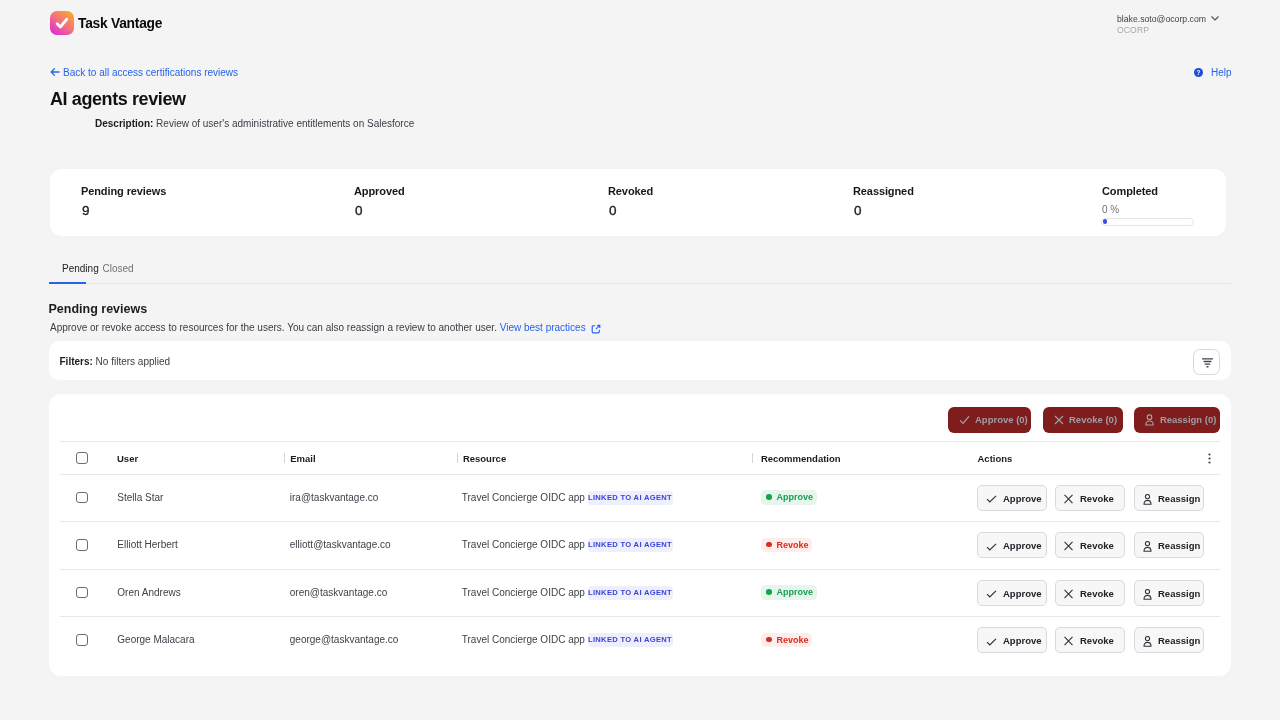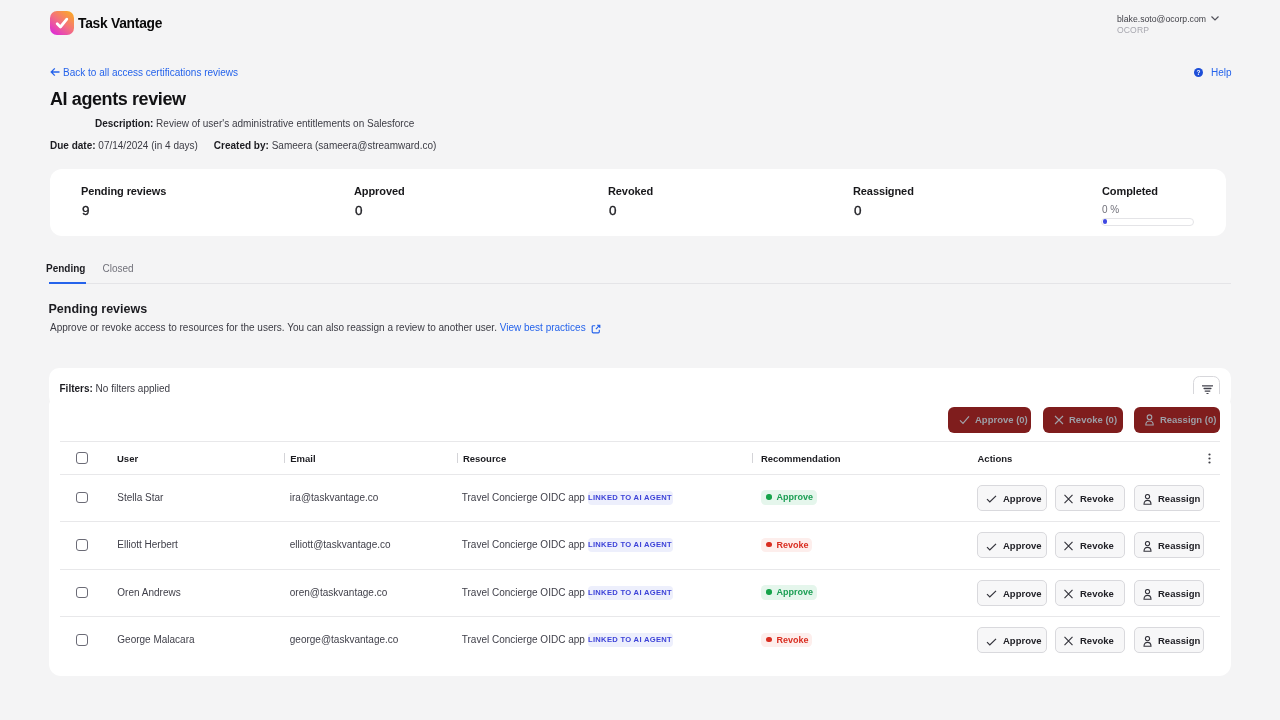--- a/index.html
+++ b/index.html
@@ -55,51 +55,50 @@
   <div class="abs link" style="left:63px; top:66.5px; font-size:10px; line-height:11px;">Back to all access certifications reviews</div>
 
   <svg class="abs" style="left:1194px; top:68px;" width="9" height="9" viewBox="0 0 9 9">
     <circle cx="4.5" cy="4.5" r="4.5" fill="#1d4ed8"></circle>
     <text x="4.5" y="6.9" font-size="6.5" font-weight="bold" fill="#fff" text-anchor="middle" font-family="Liberation Sans">?</text>
   </svg>
   <div class="abs link" style="left:1211px; top:67px; font-size:10px; line-height:11px;">Help</div>
 
   <div class="abs" style="left:50px; top:88.5px; font-size:18px; line-height:20px; font-weight:bold; letter-spacing:-0.4px; color:#111113;">AI agents review</div>
   <div class="abs" style="left:50px; top:118px; font-size:10px; line-height:11px; color:#3c3c44;padding-left:45px;"><b style="color:#1c1c21;">Description:</b> Review of user's administrative entitlements on Salesforce</div>
-  <div class="abs" style="left:50px; top:139.5px; font-size:10px; line-height:11px; color:#3c3c44;"><b style="color:#1c1c21;">Due date:</b> 07/14/2024 (in 4 days)<span style="display:inline-block; width:16px;"></span><b style="color:#1c1c21;">Created by:</b> Sameera (sameera@streamward.co)</div>
 
   <div class="card" style="left:50px; top:169px; width:1176px; height:67px;">
     <div class="abs" style="left:31px; top:15.5px; font-size:11px; line-height:12px; font-weight:bold; letter-spacing:-0.1px;">Pending reviews</div>
     <div class="abs" style="left:32px; top:34.2px; font-size:13.5px; line-height:15px; color:#1c1c21; -webkit-text-stroke:0.35px #1c1c21;">9</div>
     <div class="abs" style="left:304px; top:15.5px; font-size:11px; line-height:12px; font-weight:bold; letter-spacing:-0.1px;">Approved</div>
     <div class="abs" style="left:305px; top:34.2px; font-size:13.5px; line-height:15px; color:#1c1c21; -webkit-text-stroke:0.35px #1c1c21;">0</div>
     <div class="abs" style="left:558px; top:15.5px; font-size:11px; line-height:12px; font-weight:bold; letter-spacing:-0.1px;">Revoked</div>
     <div class="abs" style="left:559px; top:34.2px; font-size:13.5px; line-height:15px; color:#1c1c21; -webkit-text-stroke:0.35px #1c1c21;">0</div>
     <div class="abs" style="left:803px; top:15.5px; font-size:11px; line-height:12px; font-weight:bold; letter-spacing:-0.1px;">Reassigned</div>
     <div class="abs" style="left:804px; top:34.2px; font-size:13.5px; line-height:15px; color:#1c1c21; -webkit-text-stroke:0.35px #1c1c21;">0</div>
     <div class="abs" style="left:1052px; top:15.5px; font-size:11px; line-height:12px; font-weight:bold; letter-spacing:-0.1px;">Completed</div>
     <div class="abs" style="left:1052px; top:34.9px; font-size:10px; line-height:11px; color:#71717a;">0 %</div>
     <div class="abs" style="left:1050.5px; top:48.7px; width:93.5px; height:8px; border:1px solid #e4e4e7; border-radius:4px; background:#fff;">
       <div class="abs" style="left:1.2px; top:0.7px; width:4.6px; height:4.6px; border-radius:50%; background:#3f48e2;"></div>
     </div>
   </div>
 
-  <div class="abs" style="left:46px; top:263px; font-size:10px; line-height:11px; font-weight:bold; color:#1c1c21;">Pending</div>
+  <div class="abs" style="left:62px; top:263px; font-size:10px; line-height:11px; font-weight:normal; color:#1c1c21;">Pending</div>
   <div class="abs" style="left:102.5px; top:263px; font-size:10px; line-height:11px; color:#71717a;">Closed</div>
   <div class="abs" style="left:48.5px; top:283px; width:1182px; height:1px; background:#e4e4e7;"></div>
   <div class="abs" style="left:48.5px; top:281.7px; width:37.5px; height:2.2px; background:#2563eb;"></div>
 
   <div class="abs" style="left:48.5px; top:301.5px; font-size:12.5px; line-height:14px; font-weight:bold; color:#1c1c21;">Pending reviews</div>
   <div class="abs" style="left:50px; top:321.5px; font-size:10px; line-height:11px; color:#3c3c44;">Approve or revoke access to resources for the users. You can also reassign a review to another user. <a class="link" href="#">View best practices</a></div>
   <svg class="abs" style="left:591px; top:324px;" width="10" height="10" viewBox="0 0 10 10">
     <path d="M4.2 1.7 H2.2 C1.6 1.7 1.2 2.1 1.2 2.7 V7.8 C1.2 8.4 1.6 8.8 2.2 8.8 H7.3 C7.9 8.8 8.3 8.4 8.3 7.8 V5.8" fill="none" stroke="#2563eb" stroke-width="1.15"></path>
     <path d="M6 1.2 H8.8 V4 M8.8 1.2 L4.9 5.1" fill="none" stroke="#2563eb" stroke-width="1.15"></path>
   </svg>
 
-  <div class="card" style="left:49px; top:368px; width:1181.5px; height:38.6px; border-radius:10px;">
+  <div class="card" style="left:49px; top:341px; width:1181.5px; height:38.6px; border-radius:10px;">
     <div class="abs" style="left:10.5px; top:14.5px; font-size:10px; line-height:11px; color:#3c3c44;"><b style="color:#1c1c21;">Filters:</b> No filters applied</div>
     <div class="abs" style="left:1144.3px; top:7.6px; width:26.5px; height:26.5px; border:1px solid #d7d7db; border-radius:6.5px; background:#fff;">
       <svg style="position:absolute; left:7.75px; top:8.5px;" width="11" height="10" viewBox="0 0 11 10">
         <path d="M0.5 0.8 H10.5 M2.1 3.5 H8.9 M3.2 6.1 H7.8 M5 8.7 H6" stroke="#42424c" stroke-width="1.35" stroke-linecap="round"></path>
       </svg>
     </div>
   </div>
 
   <div class="card" style="left:48.5px; top:394.2px; width:1182.5px; height:281.4px;">
 

